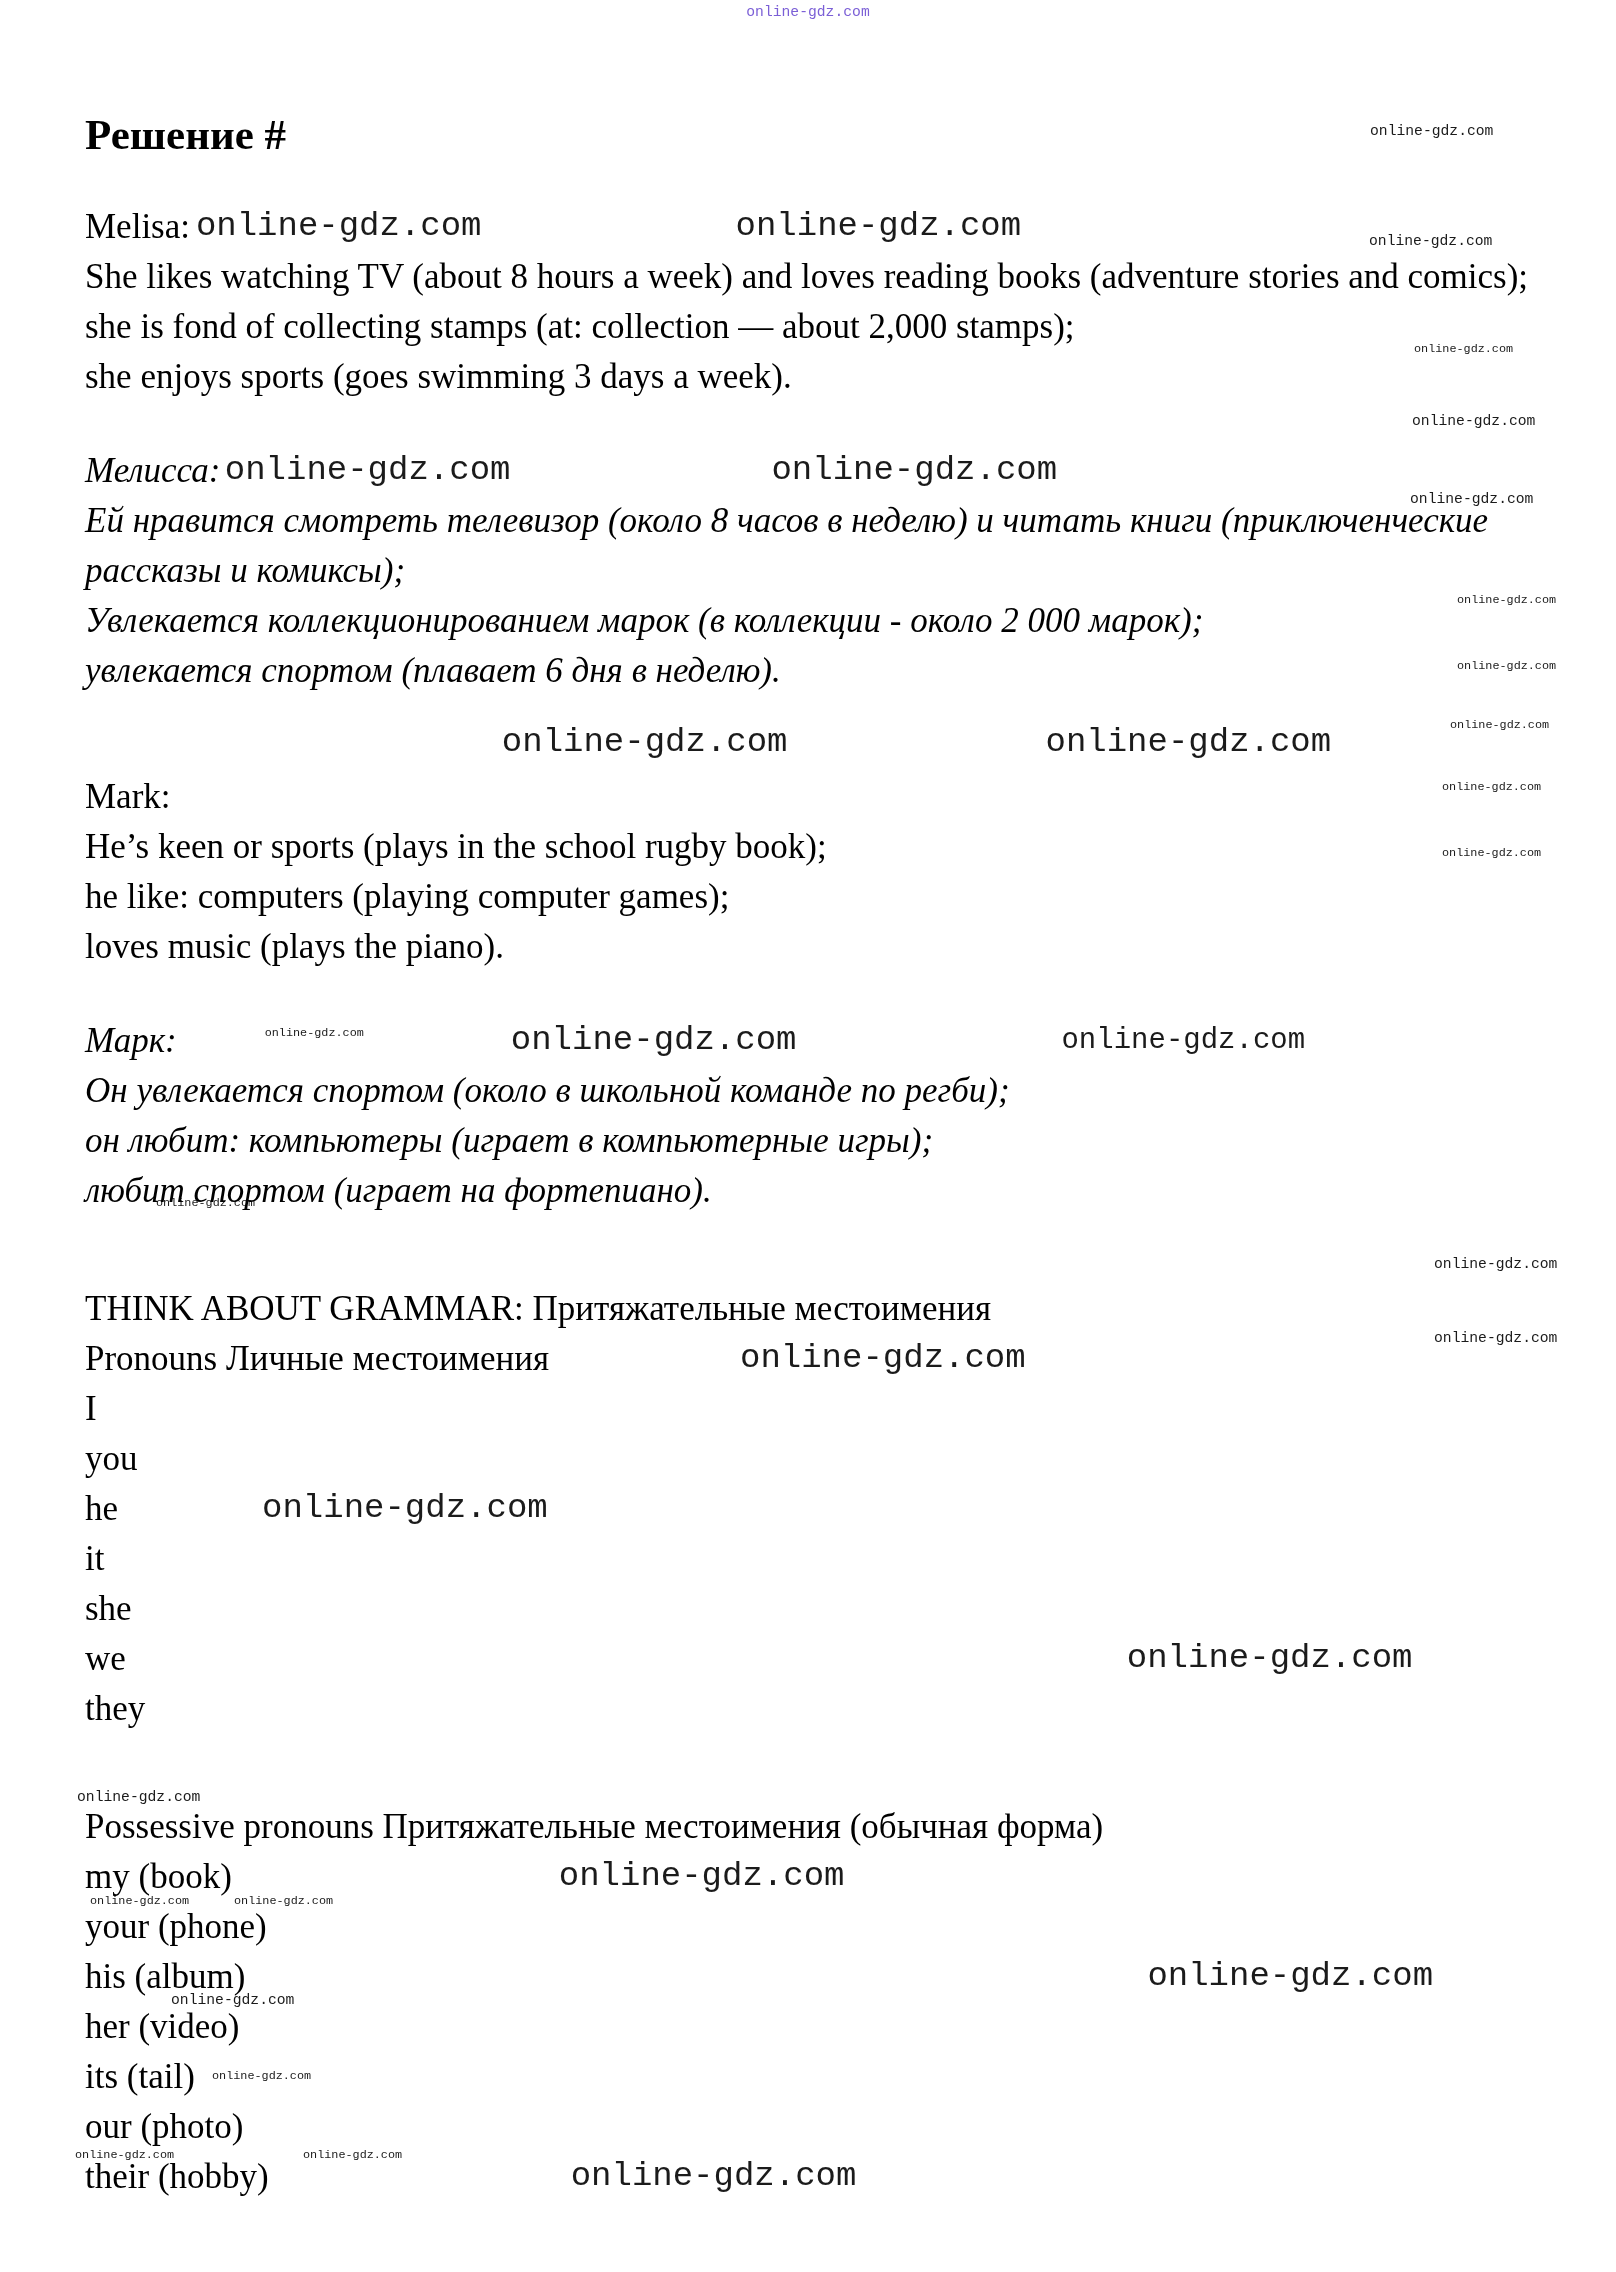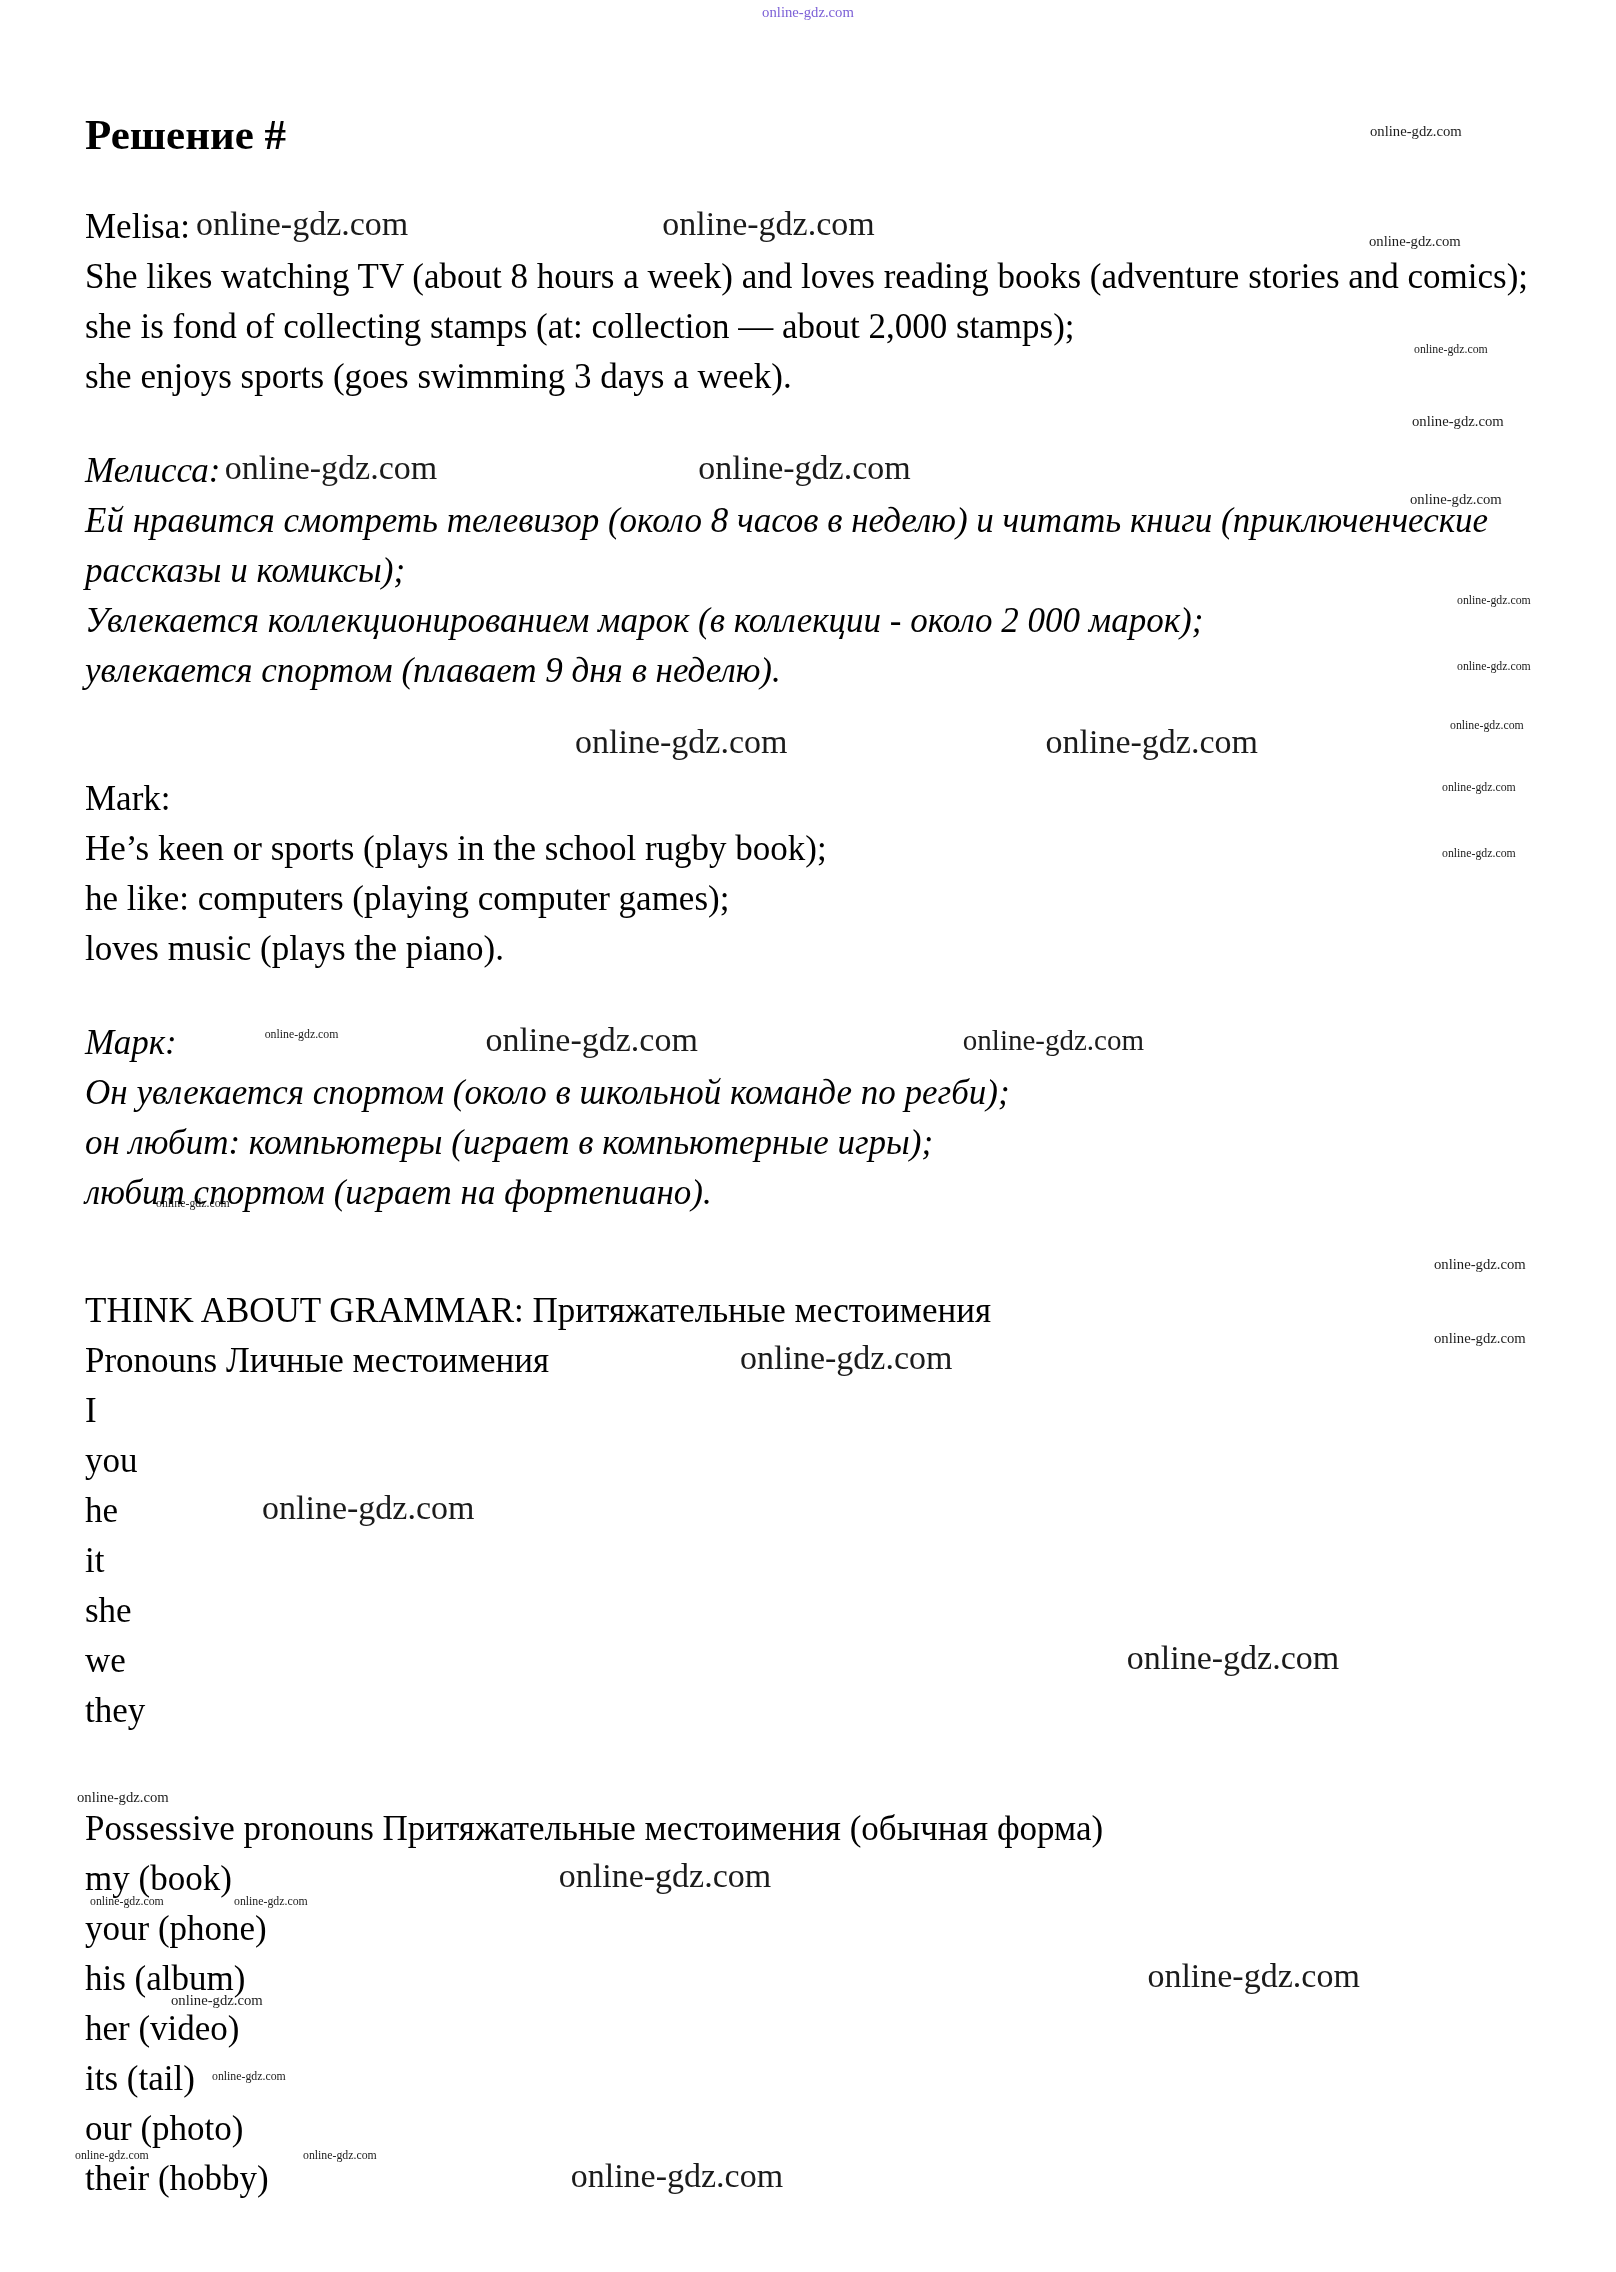--- a/index.html
+++ b/index.html
@@ -37,21 +37,21 @@
   }
 
   .italic { font-style: italic; }
 
   .sp40 { margin-top: 29px; text-align: center; }
   .sp60 { margin-top: 44px; }
   .sp65 { margin-top: 68px; }
 
   
   .wm {
-    font-family: Liberation Serif, serif;
+    font-family: Liberation Mono, monospace;
     color: #1b1b1b;
     font-style: normal;
     white-space: nowrap;
   }
   .wm-lg { font-size: 34px; line-height: 1; vertical-align: 2.9px; }
   .wm-md { font-size: 29px; line-height: 1; vertical-align: 4.4px; }
   .wm-sm { font-size: 14.7px; line-height: 1; }
   .wm-xs { font-size: 11.8px; line-height: 1; }
   .wm-abs { position: absolute; }
   .wm-top {
@@ -103,21 +103,21 @@
     </div>
     <p class="line">She likes watching TV (about 8 hours a week) and loves reading books (adventure stories and comics);</p>
     <p class="line">she is fond of collecting stamps (at: collection — about 2,000 stamps);</p>
     <p class="line">she enjoys sports (goes swimming 3 days a week).</p>
 
     <div class="line italic sp60">
       <span>Мелисса:</span><span class="wm wm-lg" style="margin-left:4.4px;">online-gdz.com</span><span class="wm wm-lg" style="margin-left:261px;">online-gdz.com</span>
     </div>
     <p class="line italic">Ей нравится смотреть телевизор (около 8 часов в неделю) и читать книги (приключенческие рассказы и комиксы);</p>
     <p class="line italic">Увлекается коллекционированием марок (в коллекции - около 2 000 марок);</p>
-    <p class="line italic">увлекается спортом (плавает 9 дня в неделю).</p>
+    <p class="line italic">увлекается спортом (плавает 6 дня в неделю).</p>
 
     <div class="wm-row sp40" style="padding-left:195px;">
       <span class="wm wm-lg">online-gdz.com</span><span class="wm wm-lg" style="margin-left:258px;">online-gdz.com</span>
     </div>
 
     <div class="line">
       <span>Mark:</span>
     </div>
     <p class="line">He’s keen or sports (plays in the school rugby book);</p>
     <p class="line">he like: computers (playing computer games);</p>

